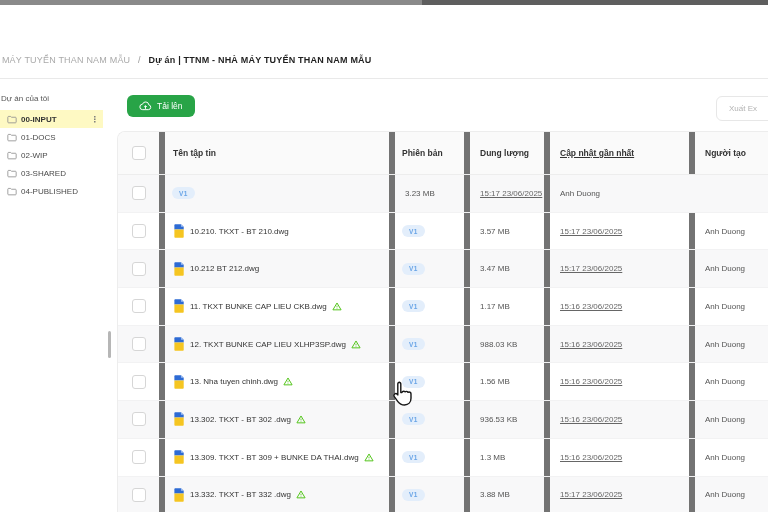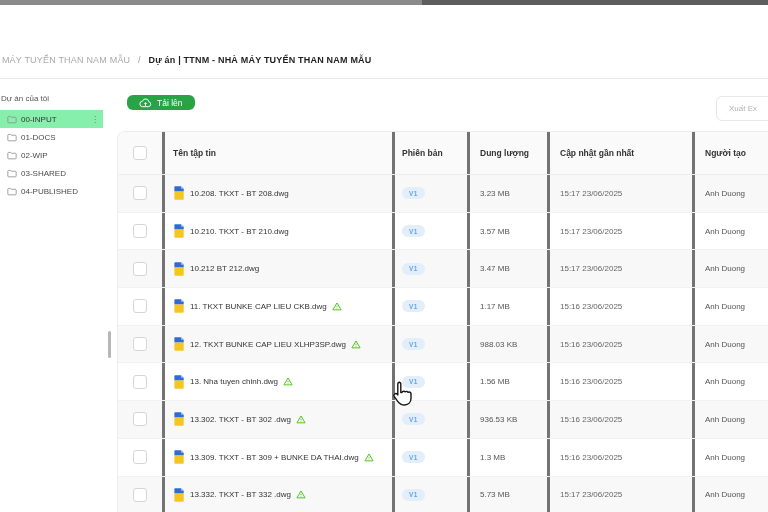--- a/index.html
+++ b/index.html
@@ -15,50 +15,50 @@
   .header{height:73px;position:relative;background:#fff;border-bottom:1px solid #e9e9e9;}
   .breadcrumb{position:absolute;left:-7px;top:50px;white-space:nowrap;font-size:9px;letter-spacing:.2px;}
   .crumb-prev{color:#a9a9a9;}
   .crumb-sep{color:#9a9a9a;margin:0 5px;}
   .crumb-cur{color:#1f1f1f;font-weight:bold;}
   
   .layout{display:flex;height:433px;position:relative;}
   .sidebar{width:103px;padding-top:15px;position:relative;flex:none;}
   .sidebar-title{font-size:8px;color:#555;padding-left:1px;margin-bottom:7px;}
   .nav-item{height:18px;display:flex;align-items:center;gap:4px;padding-left:7px;padding-right:4px;font-size:8px;color:#4a4a4a;cursor:pointer;}
-  .nav-item.selected{background:#86efac;color:#333;}
+  .nav-item.selected{background:#fef9c3;color:#333;font-weight:bold;}
   .nav-item .more{margin-left:auto;color:#777;font-size:8px;display:none;}
   .nav-item.selected .more{display:block;}
   .folder-ic{flex:none;display:inline-flex;}
   .scroll-thumb{position:absolute;left:108px;top:252px;width:3px;height:27px;background:#b6b6b6;border-radius:2px;}
   
   .main{flex:1;padding-left:14px;position:relative;min-width:0;}
   .toolbar{height:46px;position:relative;}
-  .btn-upload{position:absolute;left:10px;top:16px;height:15px;display:inline-flex;align-items:center;gap:5px;
+  .btn-upload{position:absolute;left:10px;top:16px;height:22px;display:inline-flex;align-items:center;gap:5px;
     background:#28a447;color:#fff;border:none;border-radius:6px;padding:0 12px;font-size:8.5px;cursor:pointer;
     font-family:inherit;}
   .btn-export{position:absolute;right:-34px;top:17px;height:25px;width:86px;background:#fff;border:1px solid #e7e7e7;
     border-radius:6px;color:#b3b3b3;font-size:8px;cursor:pointer;font-family:inherit;text-align:left;padding-left:12px;}
   
   .card{margin-top:6px;width:656px;border:1px solid #ededed;border-right:none;border-radius:8px 0 0 0;overflow:hidden;background:#fff;}
   .trow,.thead{display:grid;grid-template-columns:47px 230px 75px 80px 145px 1fr;align-items:center;}
   .thead{height:42px;background:#fafafa;border-bottom:1px solid #ededed;font-size:8.5px;font-weight:600;color:#333;}
   .trow{height:36.7px;font-size:8px;color:#555;border-bottom:1px solid #f2f2f3;background:#fff;}
   .rows .trow:nth-child(odd){background:#f8f8f9;}
-  .cell{height:100%;display:flex;align-items:center;border-right:3px solid #737373;min-width:0;}
+  .cell{height:100%;display:flex;align-items:center;border-right:6px solid #737373;min-width:0;}
   .cell:last-child{border-right:none;}
   .c-check{justify-content:center;}
   .checkbox{width:12px;height:12px;border:1px solid #d6d6d6;border-radius:3px;background:#fff;display:inline-block;cursor:pointer;}
   .c-name{gap:5px;padding-left:8px;padding-right:6px;}
   .fname{color:#333;white-space:nowrap;overflow:hidden;text-overflow:ellipsis;}
   .fileicon,.warn{flex:none;display:inline-flex;}
   .c-ver{padding-left:7px;}
   .pill{background:#e3eefb;color:#68a4e6;font-size:6.5px;font-weight:bold;padding:2.5px 7px;border-radius:8px;letter-spacing:.3px;}
   .c-size{padding-left:10px;text-align:center;}
-  .c-upd{padding-left:10px;color:#666;}
+  .c-upd{padding-left:10px;color:#666;text-decoration:underline;}
   .c-creator{padding-left:10px;color:#555;}
   .thead .cell{font-weight:600;color:#333;}
   
   .cursor{position:absolute;left:389px;top:379px;z-index:50;pointer-events:none;}
 </style>
 </head>
 <body>
 
 <div class="topbar"></div>
 
@@ -154,37 +154,20 @@
         <div class="cell c-size">Dung lượng</div>
         <div class="cell c-upd">Cập nhật gần nhất</div>
         <div class="cell c-creator">Người tạo</div>
       </div>
       <div class="rows">
 
           <div class="trow">
             <div class="cell c-check">
               <span class="checkbox"></span>
             </div>
-            <div class="cell c-name">
-              <span class="fileicon">
-                <svg width="12" height="14" viewBox="0 0 13 15">
-                  <path d="M1.5 1.2C1.5.5 2 .1 2.6.1h6l3 2.9v3H1.5z" fill="#2e6bd4"></path>
-                  <path d="M1.5 6h10.1v7.7c0 .7-.5 1.2-1.1 1.2H2.6c-.6 0-1.1-.5-1.1-1.2z" fill="#f5c521"></path>
-                  <path d="M8.6.1l3 2.9h-3z" fill="#9dbdf0"></path>
-                </svg>
-              </span>
-              <span class="fname">10.208. TKXT - BT 208.dwg</span>
-              <span class="warn" style="visibility: hidden;">
-                <svg width="10" height="9" viewBox="0 0 12 11">
-                  <path d="M6 1.2 11 9.6H1z" fill="none" stroke="#52c41a" stroke-width="1.2" stroke-linejoin="round"></path>
-                  <path d="M6 4.4v2.2" stroke="#52c41a" stroke-width="1"></path>
-                  <circle cx="6" cy="8.1" r=".6" fill="#52c41a"></circle>
-                </svg>
-              </span>
-            </div>
             <div class="cell c-ver">
               <span class="pill">V1</span>
             </div>
             <div class="cell c-size">3.23 MB</div>
             <div class="cell c-upd">15:17 23/06/2025</div>
             <div class="cell c-creator">Anh Duong</div>
           </div>
 
           <div class="trow">
             <div class="cell c-check">
@@ -406,21 +389,21 @@
                 <svg width="10" height="9" viewBox="0 0 12 11">
                   <path d="M6 1.2 11 9.6H1z" fill="none" stroke="#52c41a" stroke-width="1.2" stroke-linejoin="round"></path>
                   <path d="M6 4.4v2.2" stroke="#52c41a" stroke-width="1"></path>
                   <circle cx="6" cy="8.1" r=".6" fill="#52c41a"></circle>
                 </svg>
               </span>
             </div>
             <div class="cell c-ver">
               <span class="pill">V1</span>
             </div>
-            <div class="cell c-size">5.73 MB</div>
+            <div class="cell c-size">3.88 MB</div>
             <div class="cell c-upd">15:17 23/06/2025</div>
             <div class="cell c-creator">Anh Duong</div>
           </div>
 
         </div>
     </div>
   </div>
 </div>
 
 <div class="cursor">

